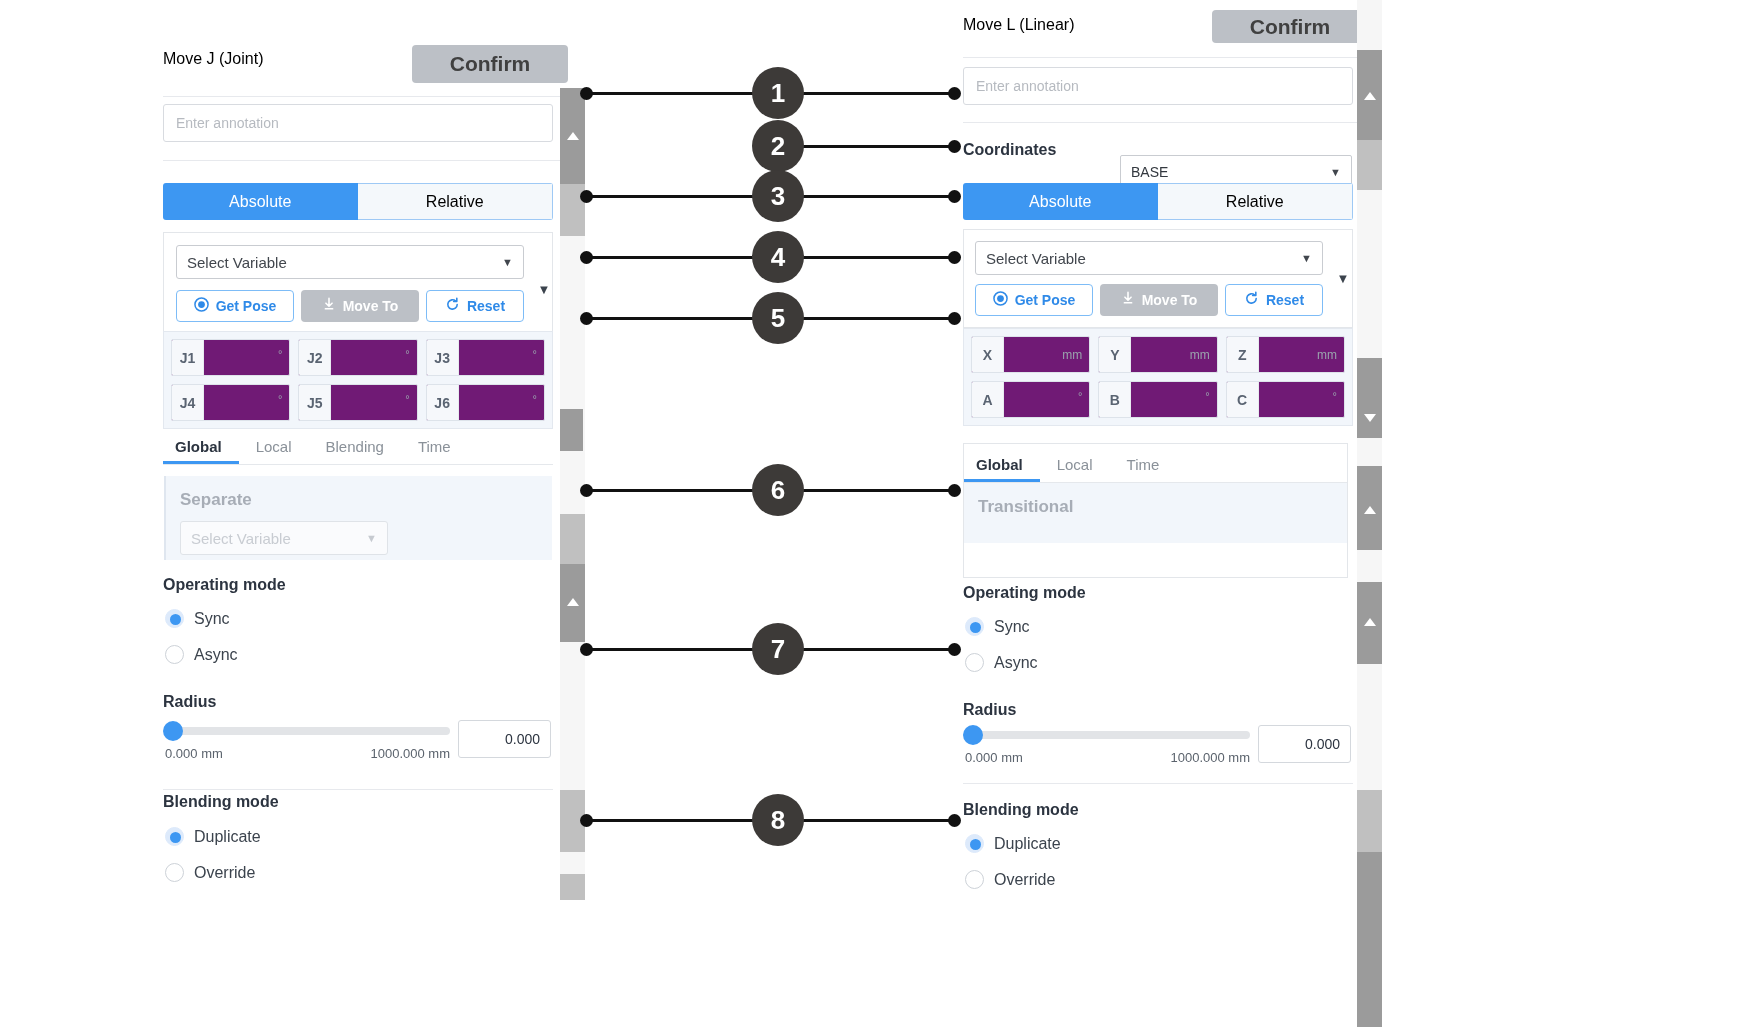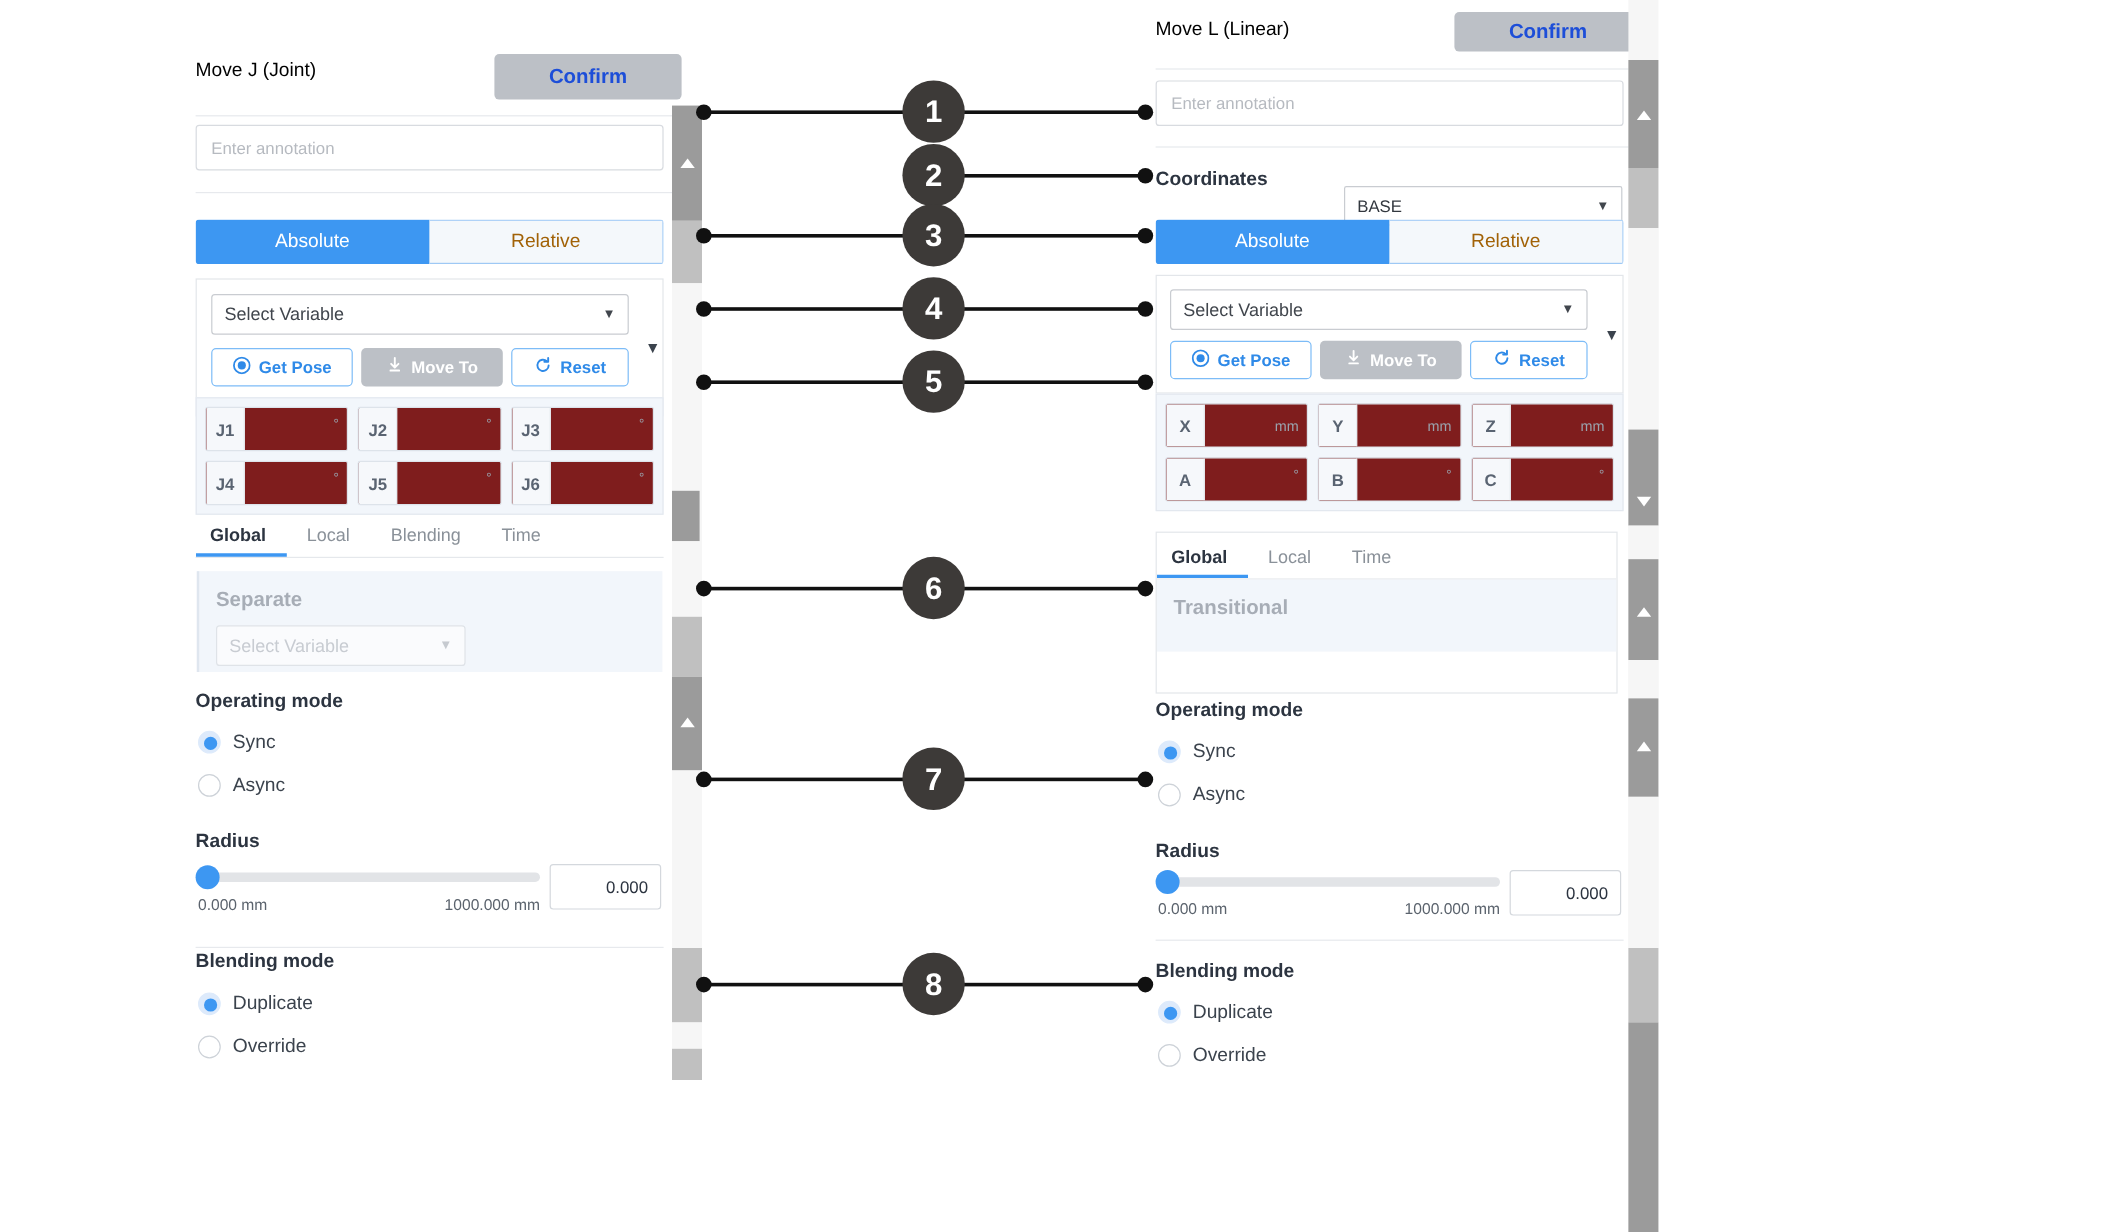--- a/index.html
+++ b/index.html
@@ -8,40 +8,40 @@
     width: 1761px; height: 1027px;
     background: #ffffff;
     font-family: "Liberation Sans", sans-serif;
     overflow: hidden;
   }
   .stage { position: relative; width: 1761px; height: 1027px; background: #fff; }
 
   
   .panel { position: absolute; background: #fff; }
   .confirm-btn {
-    background: #bcc0c6; color: #1d4ed8; border: none; border-radius: 4px;
-    font-size: 17px; font-weight: bold; font-family: "Liberation Sans", sans-serif;
+    background: #bcc0c6; color: #404040; border: none; border-radius: 4px;
+    font-size: 21px; font-weight: bold; font-family: "Liberation Sans", sans-serif;
     display: flex; align-items: center; justify-content: center;
   }
   .hrule { background: #e7e9ed; height: 1px; width: 100%; }
   .annotation-input {
     width: 100%; height: 38px; border: 1px solid #d8dbe0; border-radius: 3px;
     background: #fff; padding: 0 12px; font-size: 14px; color: #333;
     font-family: "Liberation Sans", sans-serif;
   }
   .annotation-input::placeholder { color: #b6bac0; }
 
   
   .seg { display: flex; width: 100%; height: 37px; border-radius: 3px; overflow: hidden; }
   .seg > div {
     flex: 1; display: flex; align-items: center; justify-content: center;
     font-size: 16px; font-family: "Liberation Sans", sans-serif;
   }
   .seg .on  { background: #3d97f2; color: #fff; }
-  .seg .off { background: #f4f8fb; color: #a16207; border: 1px solid #9ec9f5; border-left: none; }
+  .seg .off { background: #f4f8fb; color: #000000; border: 1px solid #9ec9f5; border-left: none; }
 
   
   .varcard { border: 1px solid #e3e6ea; background: #fff; }
   .select-box {
     height: 34px; border: 1px solid #c9ccd1; border-radius: 3px; background: #fff;
     display: flex; align-items: center; padding: 0 10px; font-size: 15px; color: #41464d;
     justify-content: space-between;
   }
   .select-box.disabled { border-color: #dfe3e8; color: #c8ccd2; background: #fafbfd; }
   .caret { font-size: 11px; color: #41464d; }
@@ -54,21 +54,21 @@
     font-family: "Liberation Sans", sans-serif;
   }
   .pillbtn.blue { border: 1px solid #7dbcf7; background: #fff; color: #2f8ae8; }
   .pillbtn.grey { border: none; background: #bcc0c6; color: #fff; }
 
   
   .posegrid { background: #f2f6fb; border: 1px solid #e3e8ef; padding: 7px; }
   .poserow { display: flex; gap: 8px; }
   .posecell {
     flex: 1; display: flex; height: 37px; border: 1px solid #dde3ea;
-    background: #7f1d1d; border-radius: 2px; overflow: hidden;
+    background: #701a75; border-radius: 2px; overflow: hidden;
   }
   .posecell .lbl {
     width: 32px; background: #f6f8fb; display: flex; align-items: center;
     justify-content: center; font-size: 14px; font-weight: bold; color: #5a6472;
     border-right: 1px solid #e7ebf0;
   }
   .posecell .val { flex: 1; }
   .posecell .unit {
     display: flex; align-items: center; padding-right: 7px;
     font-size: 12px; color: #9aa3ad;

